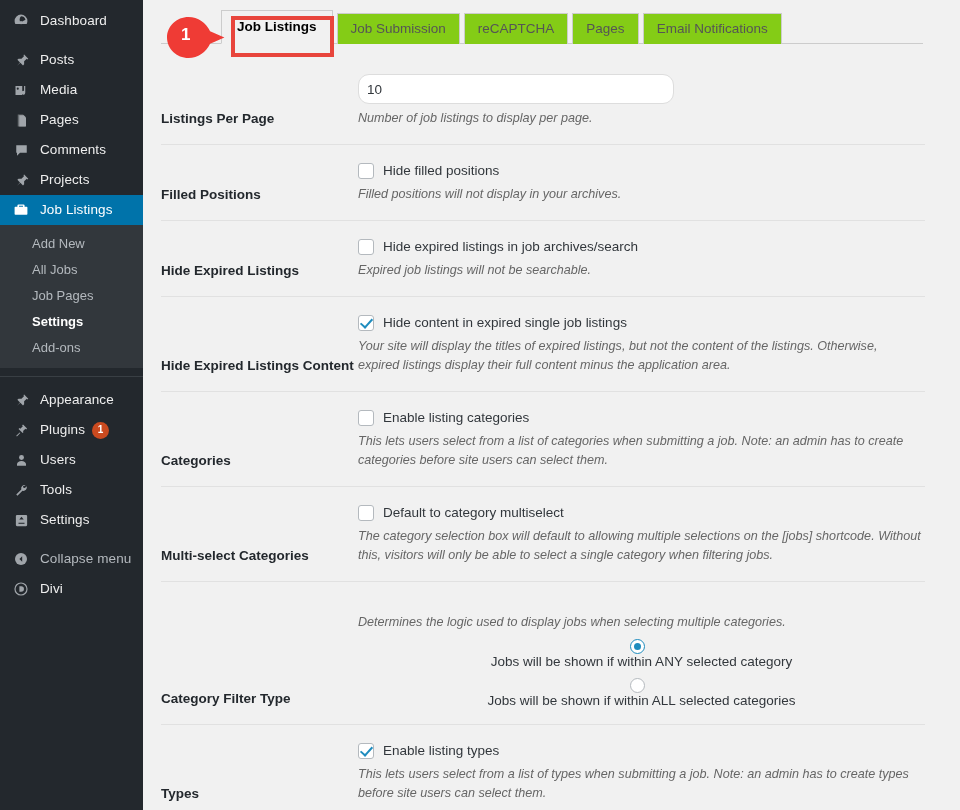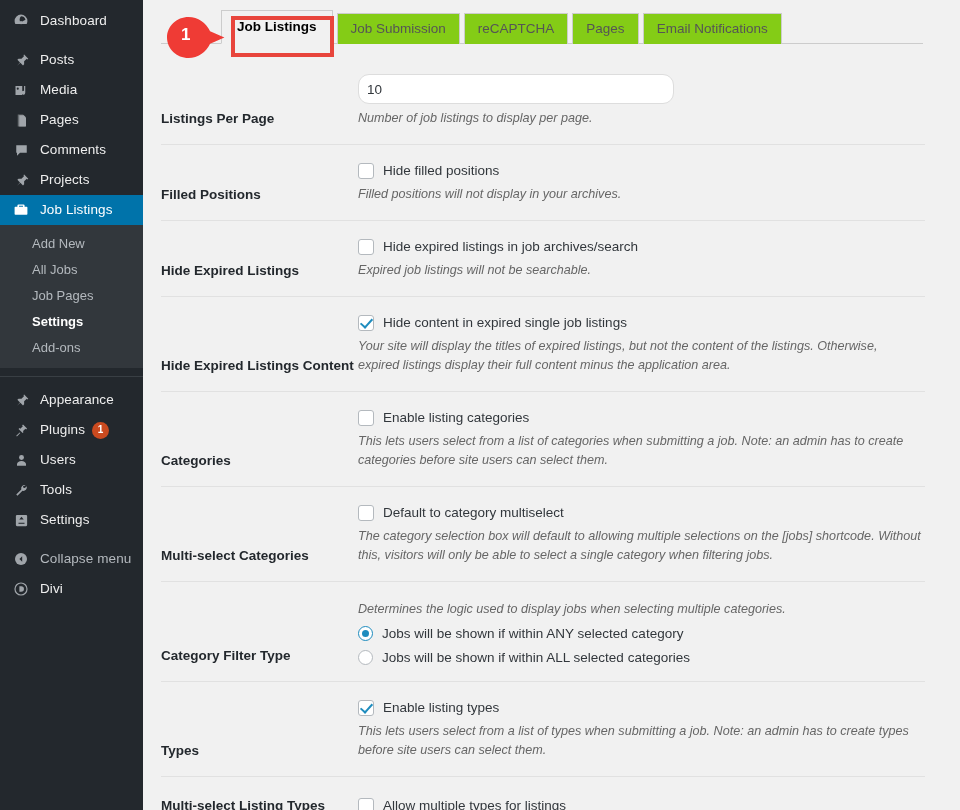--- a/index.html
+++ b/index.html
@@ -109,21 +109,21 @@
   .row .rlabel {
     width:197px; min-width:197px;
     font-size:13.5px; font-weight:bold; color:#23282d;
     line-height:19px; padding-top:2px;
   }
   .row .rfield { flex:1; padding-left:0px; }
   .desc {
     font-size:12.6px; color:#666; font-style:italic;
     line-height:19px; margin-top:5px; max-width:563px;
   }
-  .desc.above { margin-top:1px; margin-bottom:7px; }
+  .desc.above { margin-top:14px; margin-bottom:7px; }
   .text-input {
     width:316px; height:30px;
     border:1px solid #ddd; background:#fff;
     border-radius:11px; font-size:13.5px; color:#32373c;
     padding:0 8px; font-family:"Liberation Sans", sans-serif;
     outline:none;
   }
   .cbline { display:flex; align-items:center; }
   .cb {
     width:16px; height:16px; min-width:16px;
@@ -131,21 +131,21 @@
     border-radius:3px; margin-right:9px;
     position:relative; display:inline-block;
   }
   .cb.checked::after {
     content:""; position:absolute;
     left:4px; top:0px; width:5px; height:10px;
     border:solid #1e8cbe; border-width:0 2px 2px 0;
     transform:rotate(42deg);
   }
   .cblabel { font-size:13.5px; color:#32373c; line-height:18px; }
-  .radline { display:flex; align-items:center; margin-top:9px; }
+  .radline { display:flex; align-items:center; margin-top:9px;flex-direction:column; }
   .rad {
     width:15px; height:15px; min-width:15px;
     border:1px solid #b4b9be; background:#fff;
     border-radius:50%; margin-right:9px;
     position:relative; display:inline-block;
   }
   .rad.on { border-color:#1e8cbe; }
   .rad.on::after {
     content:""; position:absolute;
     left:3px; top:3px; width:7px; height:7px;

